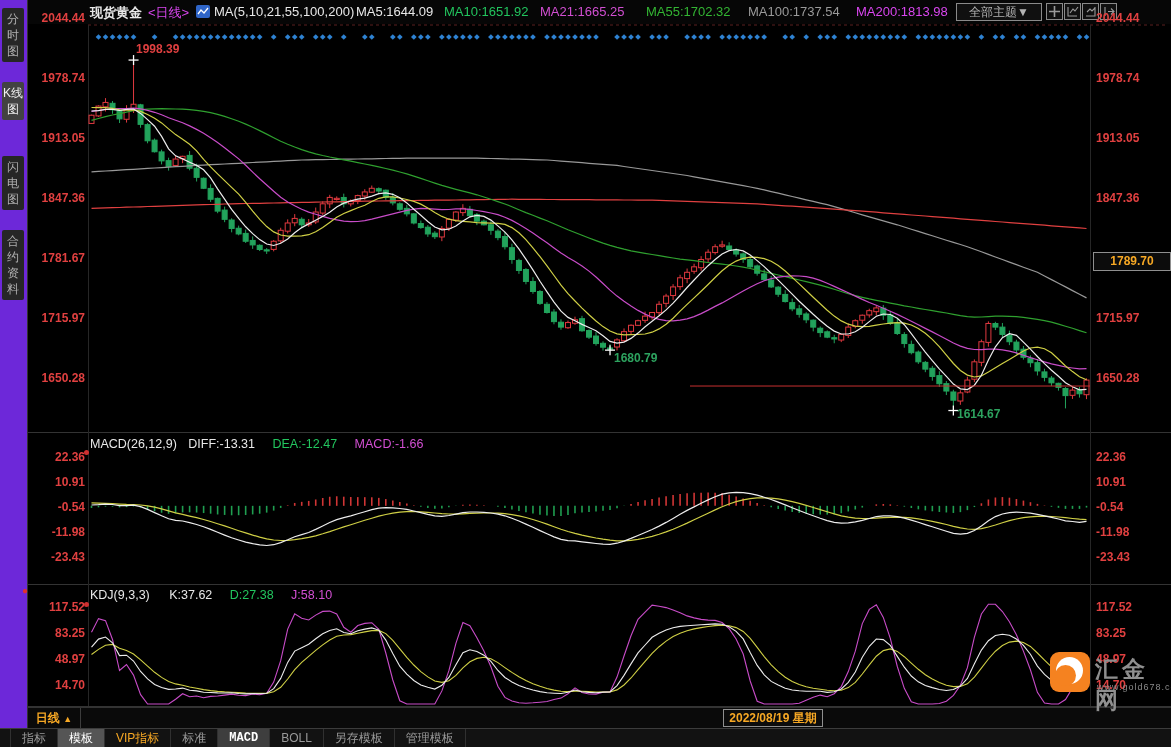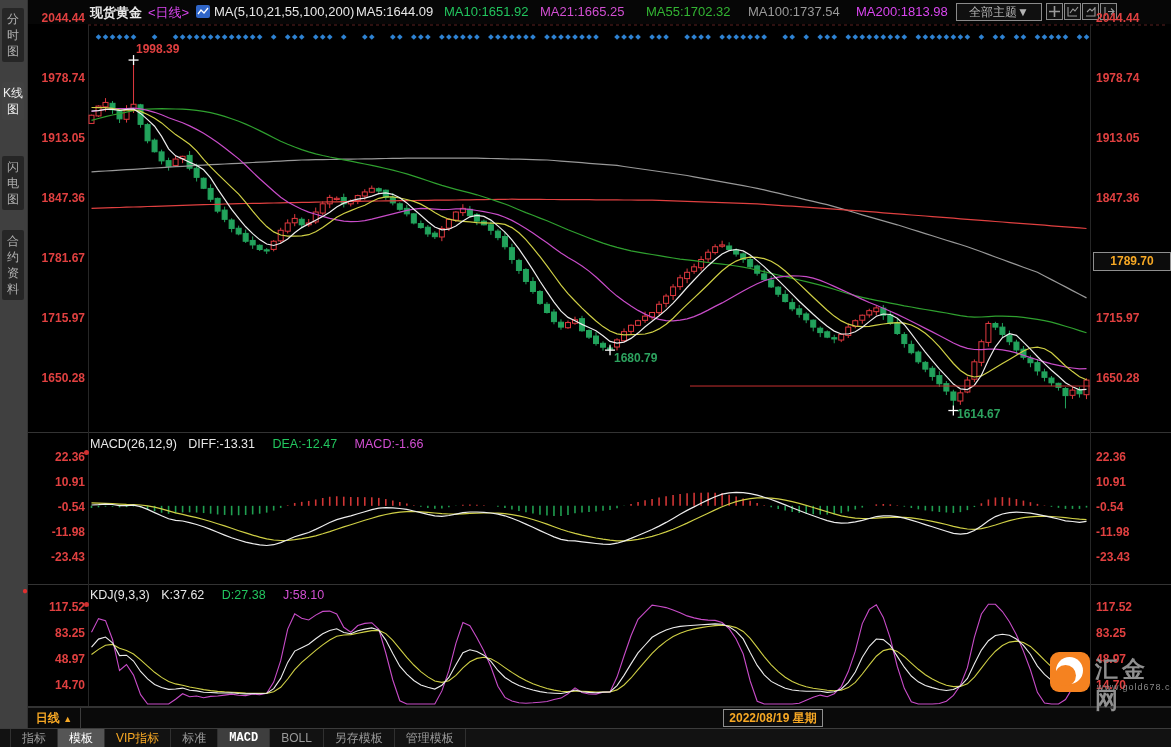--- a/index.html
+++ b/index.html
@@ -11,21 +11,21 @@
   .c-white{color:#e8e8e8}.c-red{color:#d946ef}.c-yellow{color:#22c55e}.c-magenta{color:#d24fd2}
   .c-green{color:#33b533}.c-gray{color:#9a9a9a}
   #sym{left:90px;font-weight:bold}
   #ptag{left:148px}
   #tbicon{position:absolute;left:196px;top:5px;width:14px;height:13px;background:#2f65c8;border-radius:2px}
   #magroup{left:214px}
   .theme-btn{position:absolute;left:956px;top:3px;width:84px;height:16px;border:1px solid #8a8a8a;
      color:#b4b4b4;font-size:12px;text-align:center;line-height:16px;background:#101010}
   .winbtn{position:absolute;top:3px;width:15px;height:15px;border:1px solid #8a8a8a;background:#101010}
   
-  #sidebar{position:absolute;left:0;top:0;width:27px;height:747px;background:#404040;border-right:1px solid #333}
+  #sidebar{position:absolute;left:0;top:0;width:27px;height:747px;background:#6d28d9;border-right:1px solid #333}
   .side-item{position:absolute;left:2px;width:22px;background:#262626;color:#b0b0b0;font-size:12px;
      line-height:16px;text-align:center;padding:3px 0;word-break:break-all;border-radius:2px}
   .side-item.sel{background:#424242;color:#f0f0f0}
   
   .axlbl{position:absolute;font-size:12px;font-weight:bold;color:#e04040;line-height:14px}
   .axlbl.l{left:28px;width:57px;text-align:right}
   .axlbl.r{left:1096px;width:72px;text-align:left}
   .axlbl.date{color:#c2c2c2;text-align:center;width:80px;font-weight:bold}
   .hibox{position:absolute;border:1px solid #8f8f8f;background:#0c0c0c;color:#f7a824;font-weight:bold;
      font-size:12px;text-align:center}
@@ -717,21 +717,21 @@
   <div class="anno green" style="left:957px;top:407px">1614.67</div>
 
   <div class="phead" style="top:437px">
     <span class="c-white" style="margin-right:8px">MACD(26,12,9)</span>
     <span class="c-white">DIFF:-13.31</span>
     <span class="c-yellow">DEA:-12.47</span>
     <span class="c-magenta">MACD:-1.66</span>
   </div>
 
   <div class="phead" style="top:588px">
-    <span class="c-white" style="margin-right:8px">KDJ(9,3,3)</span>
+    <span class="c-white" style="margin-right:16px">KDJ(9,3,3)</span>
     <span class="c-white">K:37.62</span>
     <span class="c-yellow">D:27.38</span>
     <span class="c-magenta">J:58.10</span>
   </div>
 
   <div id="sunicon">●</div>
   <div class="reddot" style="left:84px;top:450px"></div>
   <div class="reddot" style="left:84px;top:602px"></div>
 
   <div id="timebar">

